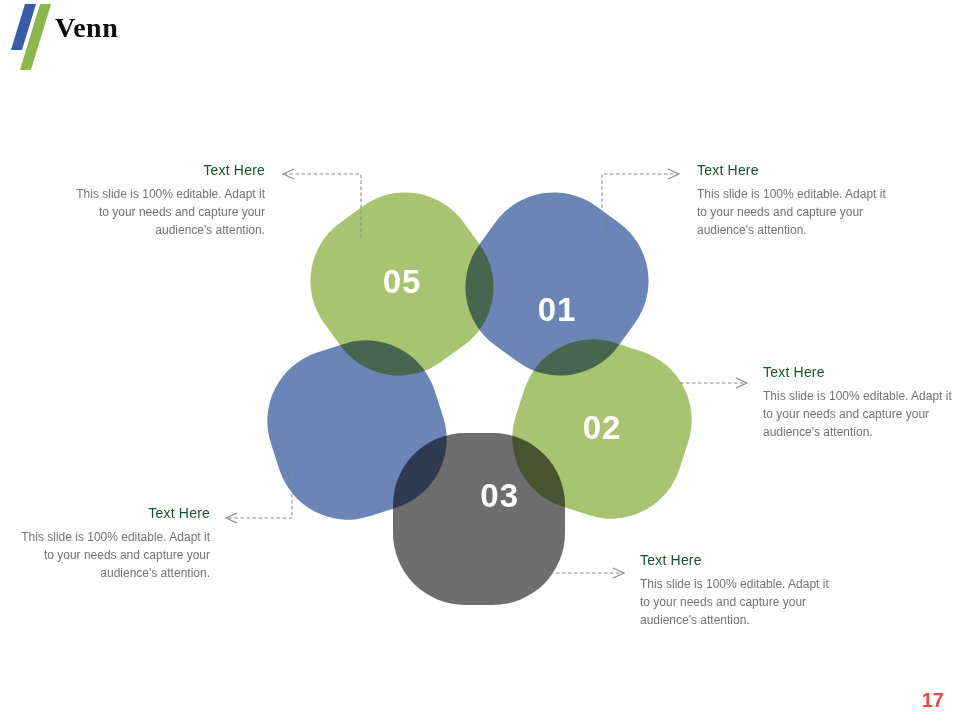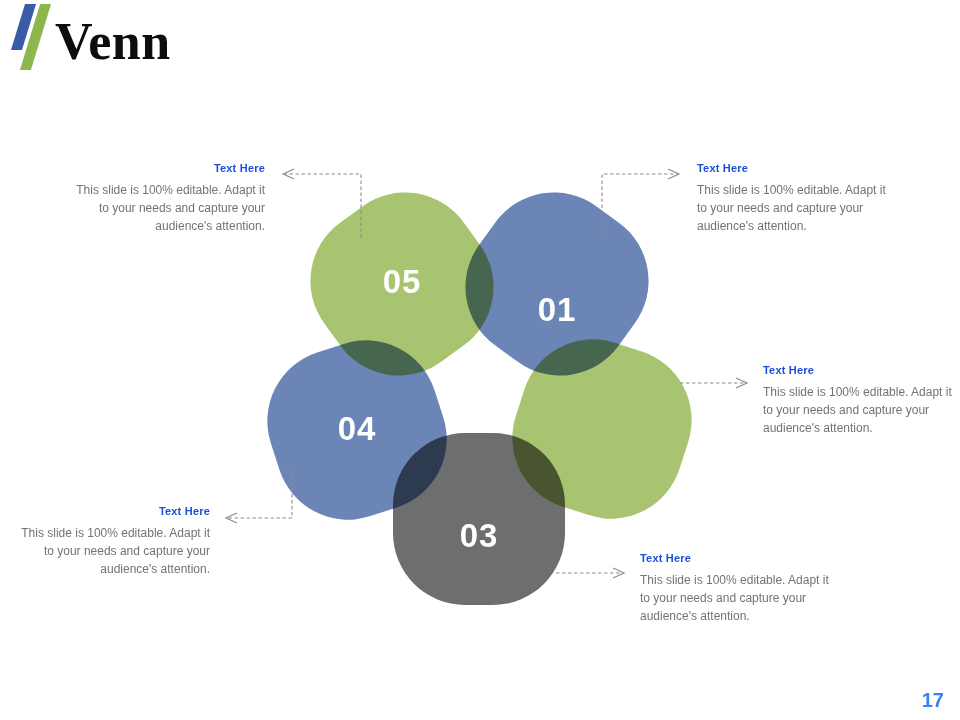--- a/index.html
+++ b/index.html
@@ -44,21 +44,21 @@
     height: 66px;
     background: #8cb84b;
     transform: skewX(-17deg);
   }
 
   #page-title {
     position: absolute;
     left: 55px;
     top: 12px;
     font-family: "Liberation Serif", serif;
-    font-size: 52px;
+    font-size: 28px;
     font-weight: 700;
     color: #0d0d0d;
     letter-spacing: 0.5px;
     line-height: 1.15;
   }
 
   
   #venn-canvas {
     position: absolute;
     left: 0;
@@ -82,23 +82,23 @@
     width: 80px;
     pointer-events: none;
   }
 
   
   .callout {
     position: absolute;
     width: 200px;
   }
   .callout .heading {
-    font-size: 11px;
-    font-weight: 700;
-    color: #1d4ed8;
+    font-size: 14px;
+    font-weight: 400;
+    color: #14532d;
     letter-spacing: 0.2px;
     margin-bottom: 7px;
     white-space: nowrap;
   }
   .callout .body {
     font-size: 12px;
     color: #737373;
     line-height: 1.52;
   }
   .callout.align-right { text-align: right; }
@@ -126,21 +126,21 @@
     stroke-dasharray: none;
   }
 
   
   #page-number {
     position: absolute;
     right: 16px;
     bottom: 8px;
     font-size: 20px;
     font-weight: 700;
-    color: #3b82f6;
+    color: #ef4444;
     text-align: right;
   }
 </style>
 </head>
 <body>
 
 <div id="slide">
 
   <div id="logo">
     <div class="bar bar-blue"></div>
@@ -152,22 +152,22 @@
   <div id="venn-canvas">
 
     <div class="venn-shape" style="left:316px; top:198px; width:172px; height:172px; background:#a9c470; transform: rotate(-36deg);"></div>
     <div class="venn-shape" style="left:471px; top:198px; width:172px; height:172px; background:#6a85b6; transform: rotate(36deg);"></div>
     <div class="venn-shape" style="left:516px; top:343px; width:172px; height:172px; background:#a9c470; transform: rotate(108deg);"></div>
     <div class="venn-shape" style="left:393px; top:433px; width:172px; height:172px; background:#6e6e6e; transform: rotate(180deg);"></div>
     <div class="venn-shape" style="left:271px; top:344px; width:172px; height:172px; background:#6a85b6; transform: rotate(-108deg);"></div>
 
     <div class="venn-number" style="left:362px; top:263px;">05</div>
     <div class="venn-number" style="left:517px; top:263px;margin-top:28px;">01</div>
-    <div class="venn-number" style="left:439px; top:517px;">03</div>
-    <div class="venn-number" style="left:317px; top:410px;">04</div>
+    <div class="venn-number" style="left:562px; top:409px;">02</div>
+    <div class="venn-number" style="left:439px; top:477px;text-align:right;">03</div>
   </div>
 
   <svg id="connectors" viewBox="0 0 960 720">
 
     <path d="M 361 238 L 361 174 L 285 174"></path>
     <polyline class="head" points="294,169 283,174 294,179"></polyline>
 
     <path d="M 602 238 L 602 174 L 677 174"></path>
     <polyline class="head" points="668,169 679,174 668,179"></polyline>
 

